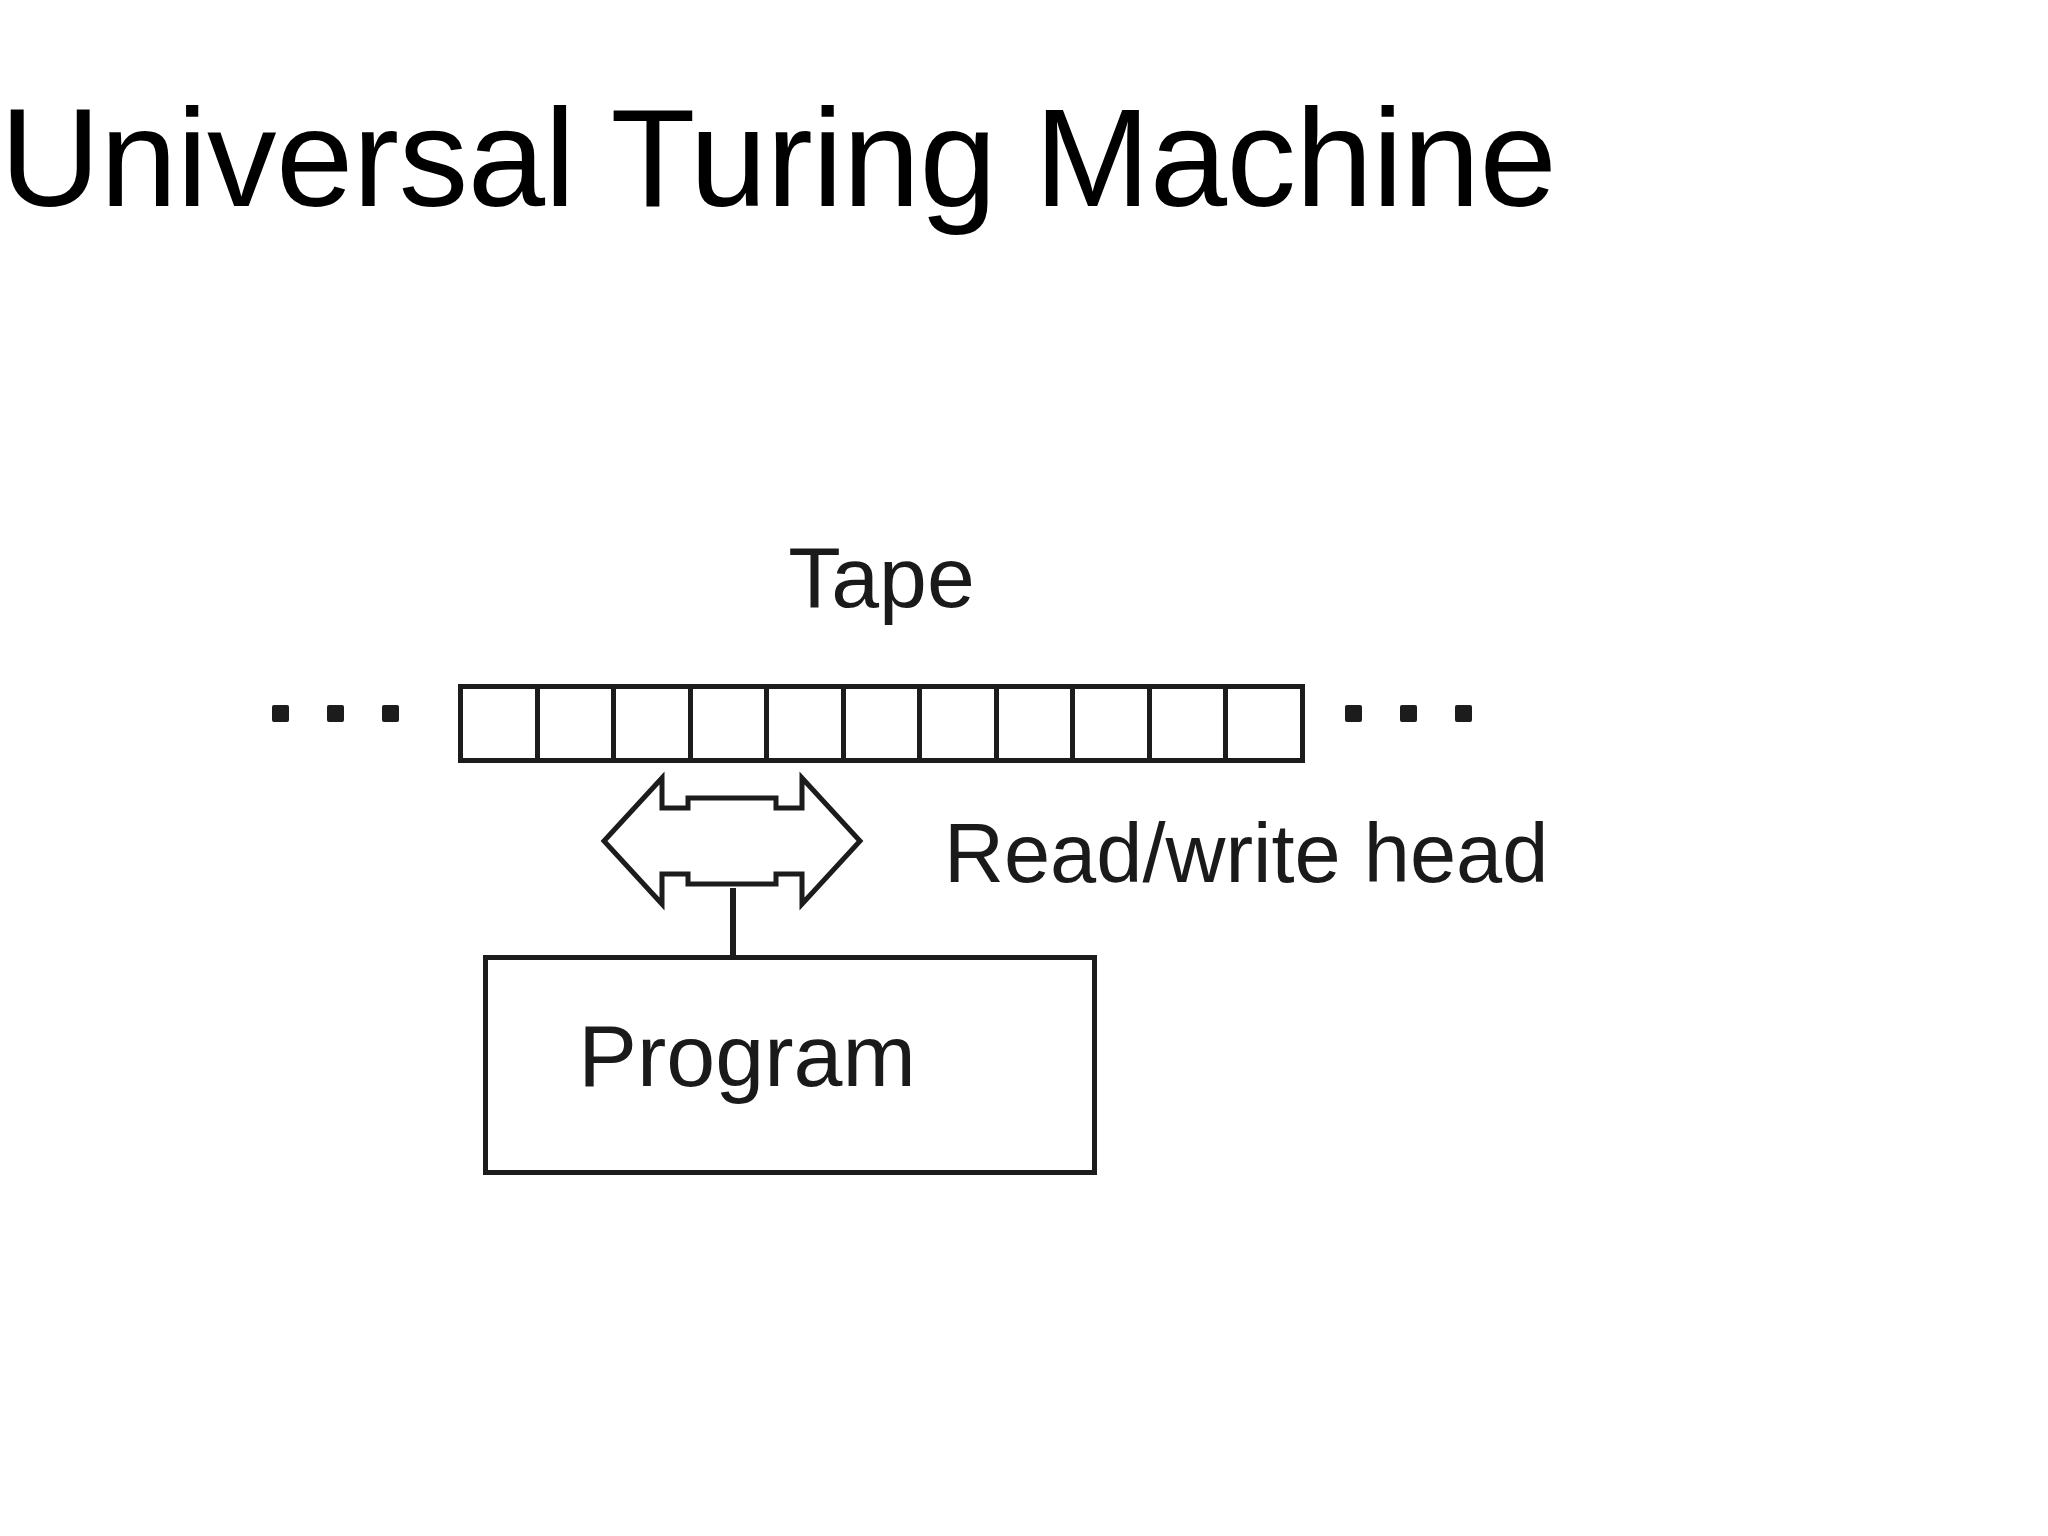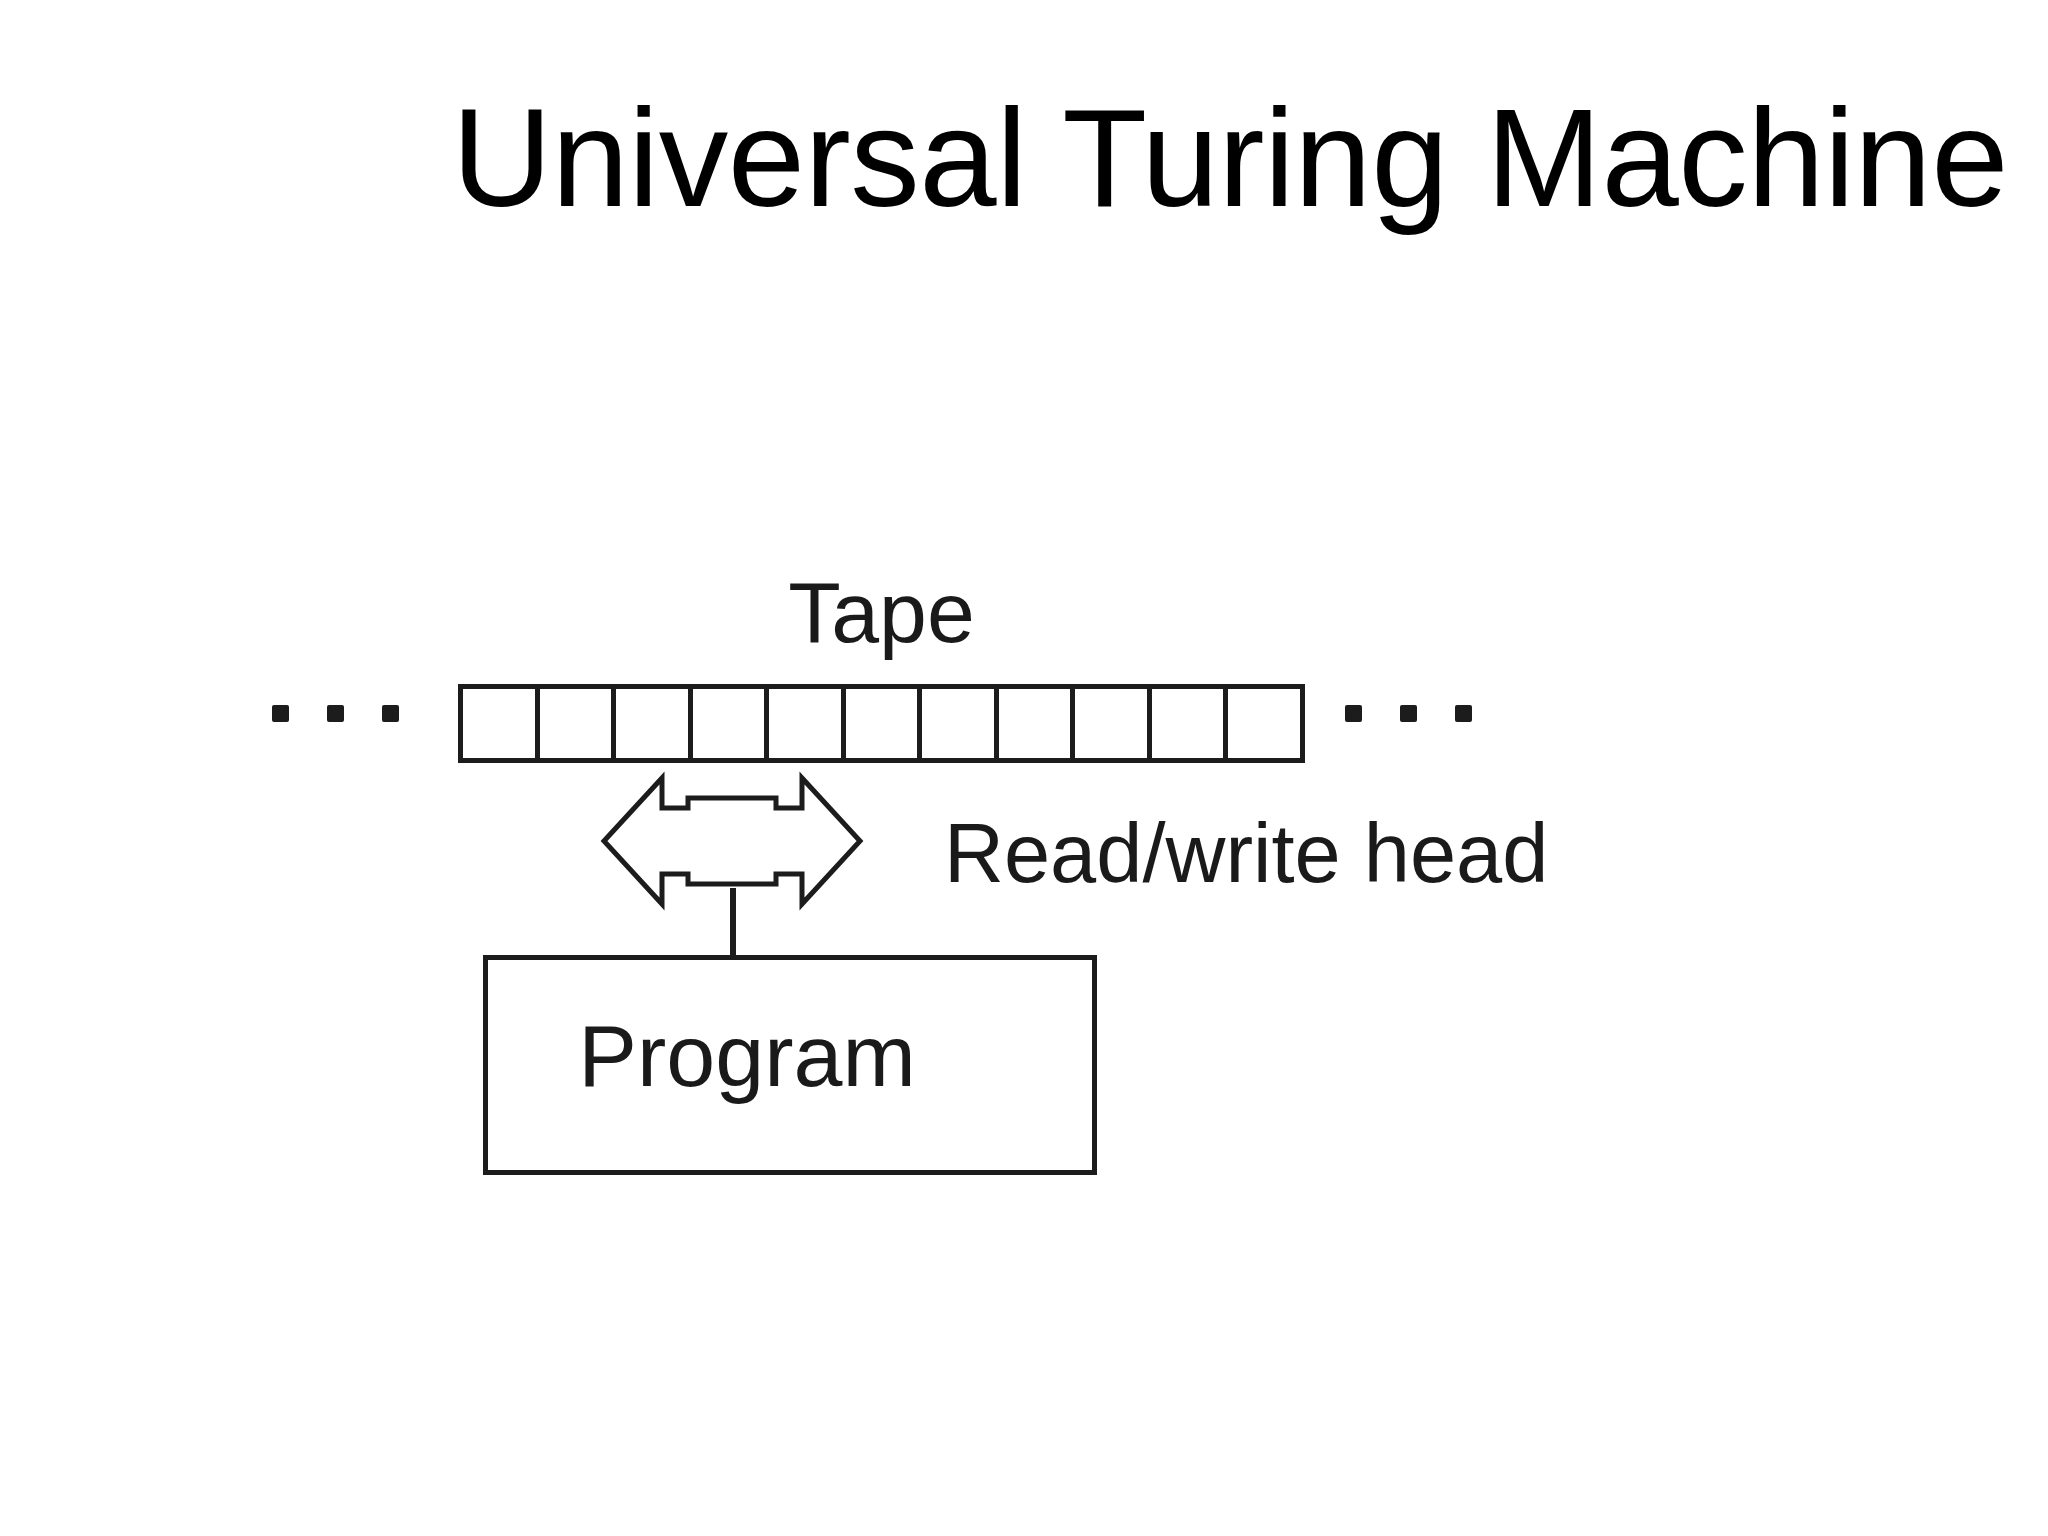--- a/index.html
+++ b/index.html
@@ -15,21 +15,21 @@
     overflow: hidden;
     font-family: "Liberation Sans", sans-serif;
   }
 
   
   #slide-title {
     position: absolute;
     left: 0;
     top: 88px;
     width: 2008px;
-    text-align: right;
+    text-align: left;
     font-family: "Liberation Sans", sans-serif;
     font-size: 139px;
     font-weight: 400;
     line-height: 1.0;
     color: #000000;
     letter-spacing: -0.5px;
     white-space: nowrap;
   }
 
   
@@ -47,21 +47,20 @@
     left: 458px;
     top: 534px;
     width: 847px;
     text-align: center;
     font-family: "Liberation Sans", sans-serif;
     font-size: 86px;
     font-weight: 400;
     color: #1a1a1a;
     line-height: 1.0;
     white-space: nowrap;
-    margin-top: 35px;
   }
 
   
   #tape-strip {
     position: absolute;
     left: 458px;
     top: 684px;
     width: 847px;
     height: 79px;
     display: flex;

